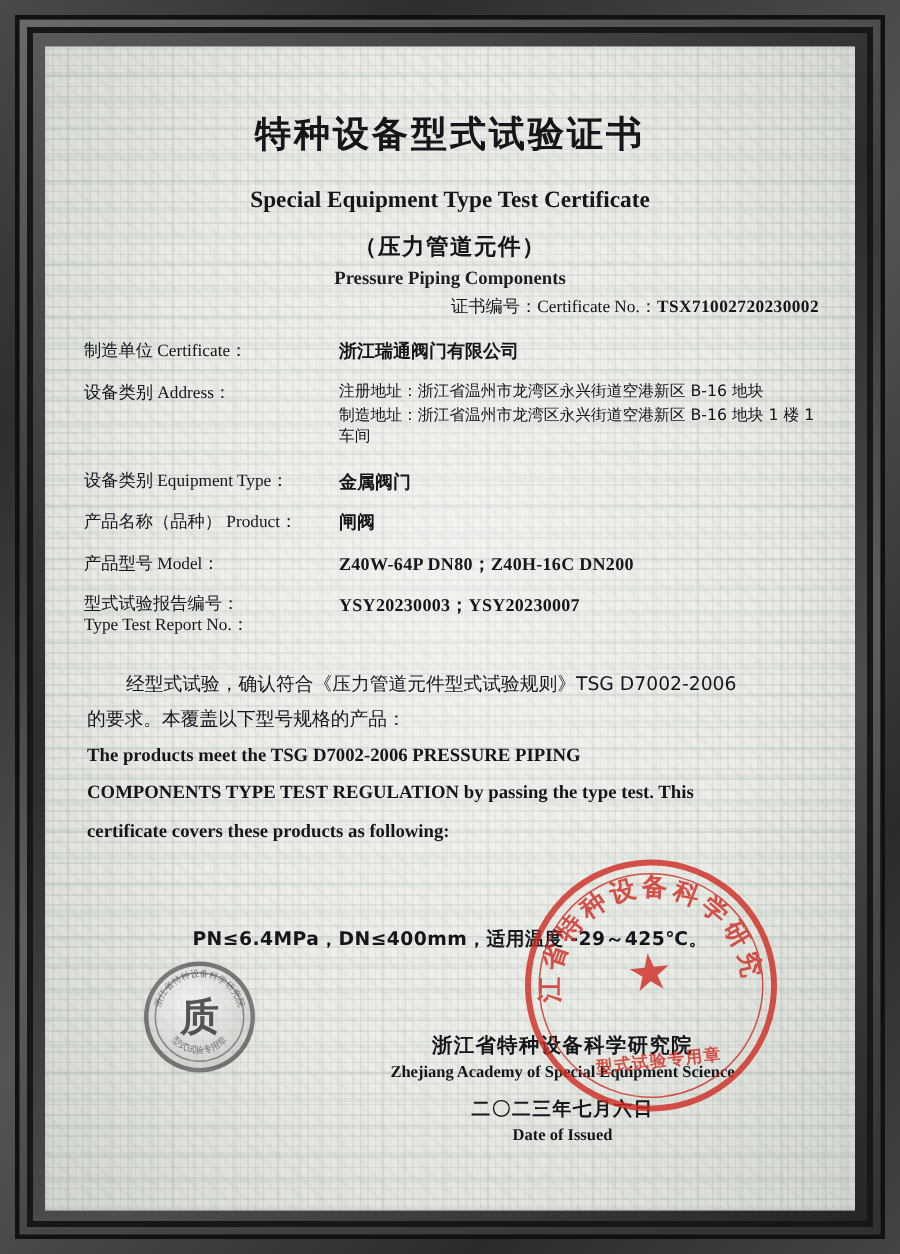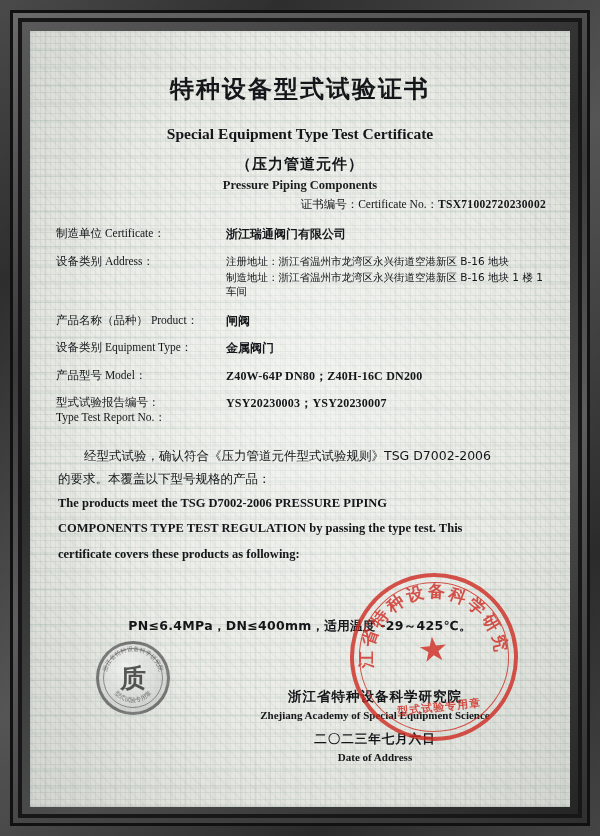--- a/index.html
+++ b/index.html
@@ -354,32 +354,32 @@
             <span class="en">Address：</span>
           </div>
           <div class="fvalue">
             <span class="addr-line">注册地址：浙江省温州市龙湾区永兴街道空港新区 B-16 地块</span>
             <span class="addr-line">制造地址：浙江省温州市龙湾区永兴街道空港新区 B-16 地块 1 楼 1 车间</span>
           </div>
         </div>
 
         <div class="frow">
           <div class="flabel">
+            <span class="cn">设备类别</span>
+            <span class="en">Equipment Type：</span>
+          </div>
+          <div class="fvalue">金属阀门</div>
+        </div>
+
+        <div class="frow">
+          <div class="flabel">
             <span class="cn">产品名称（品种）</span>
             <span class="en">Product：</span>
           </div>
           <div class="fvalue">闸阀</div>
-        </div>
-
-        <div class="frow">
-          <div class="flabel">
-            <span class="cn">设备类别</span>
-            <span class="en">Equipment Type：</span>
-          </div>
-          <div class="fvalue">金属阀门</div>
         </div>
 
         <div class="frow">
           <div class="flabel">
             <span class="cn">产品型号</span>
             <span class="en">Model：</span>
           </div>
           <div class="fvalue serif">Z40W-64P DN80；Z40H-16C DN200</div>
         </div>
 
@@ -400,21 +400,21 @@
         <div class="p-en">COMPONENTS TYPE TEST REGULATION by passing the type test. This</div>
         <div class="p-en">certificate covers these products as following:</div>
         <div class="scope">PN≤6.4MPa，DN≤400mm，适用温度 -29～425℃。</div>
       </div>
 
       <div class="footer">
         <div class="issuer">
           <div class="issuer-cn">浙江省特种设备科学研究院</div>
           <div class="issuer-en">Zhejiang Academy of Special Equipment Science</div>
           <div class="issue-date-cn">二〇二三年七月六日</div>
-          <div class="issue-date-en">Date of Address</div>
+          <div class="issue-date-en">Date of Issued</div>
         </div>
       </div>
 
       <div class="emboss">
         <div class="ring"></div>
         <div class="ring2"></div>
         <svg class="arc-text" viewBox="0 0 74 74">
           <defs>
             <path id="embArcTop" d="M 10,37 A 27,27 0 0 1 64,37"></path>
             <path id="embArcBot" d="M 13,37 A 24,24 0 0 0 61,37"></path>

